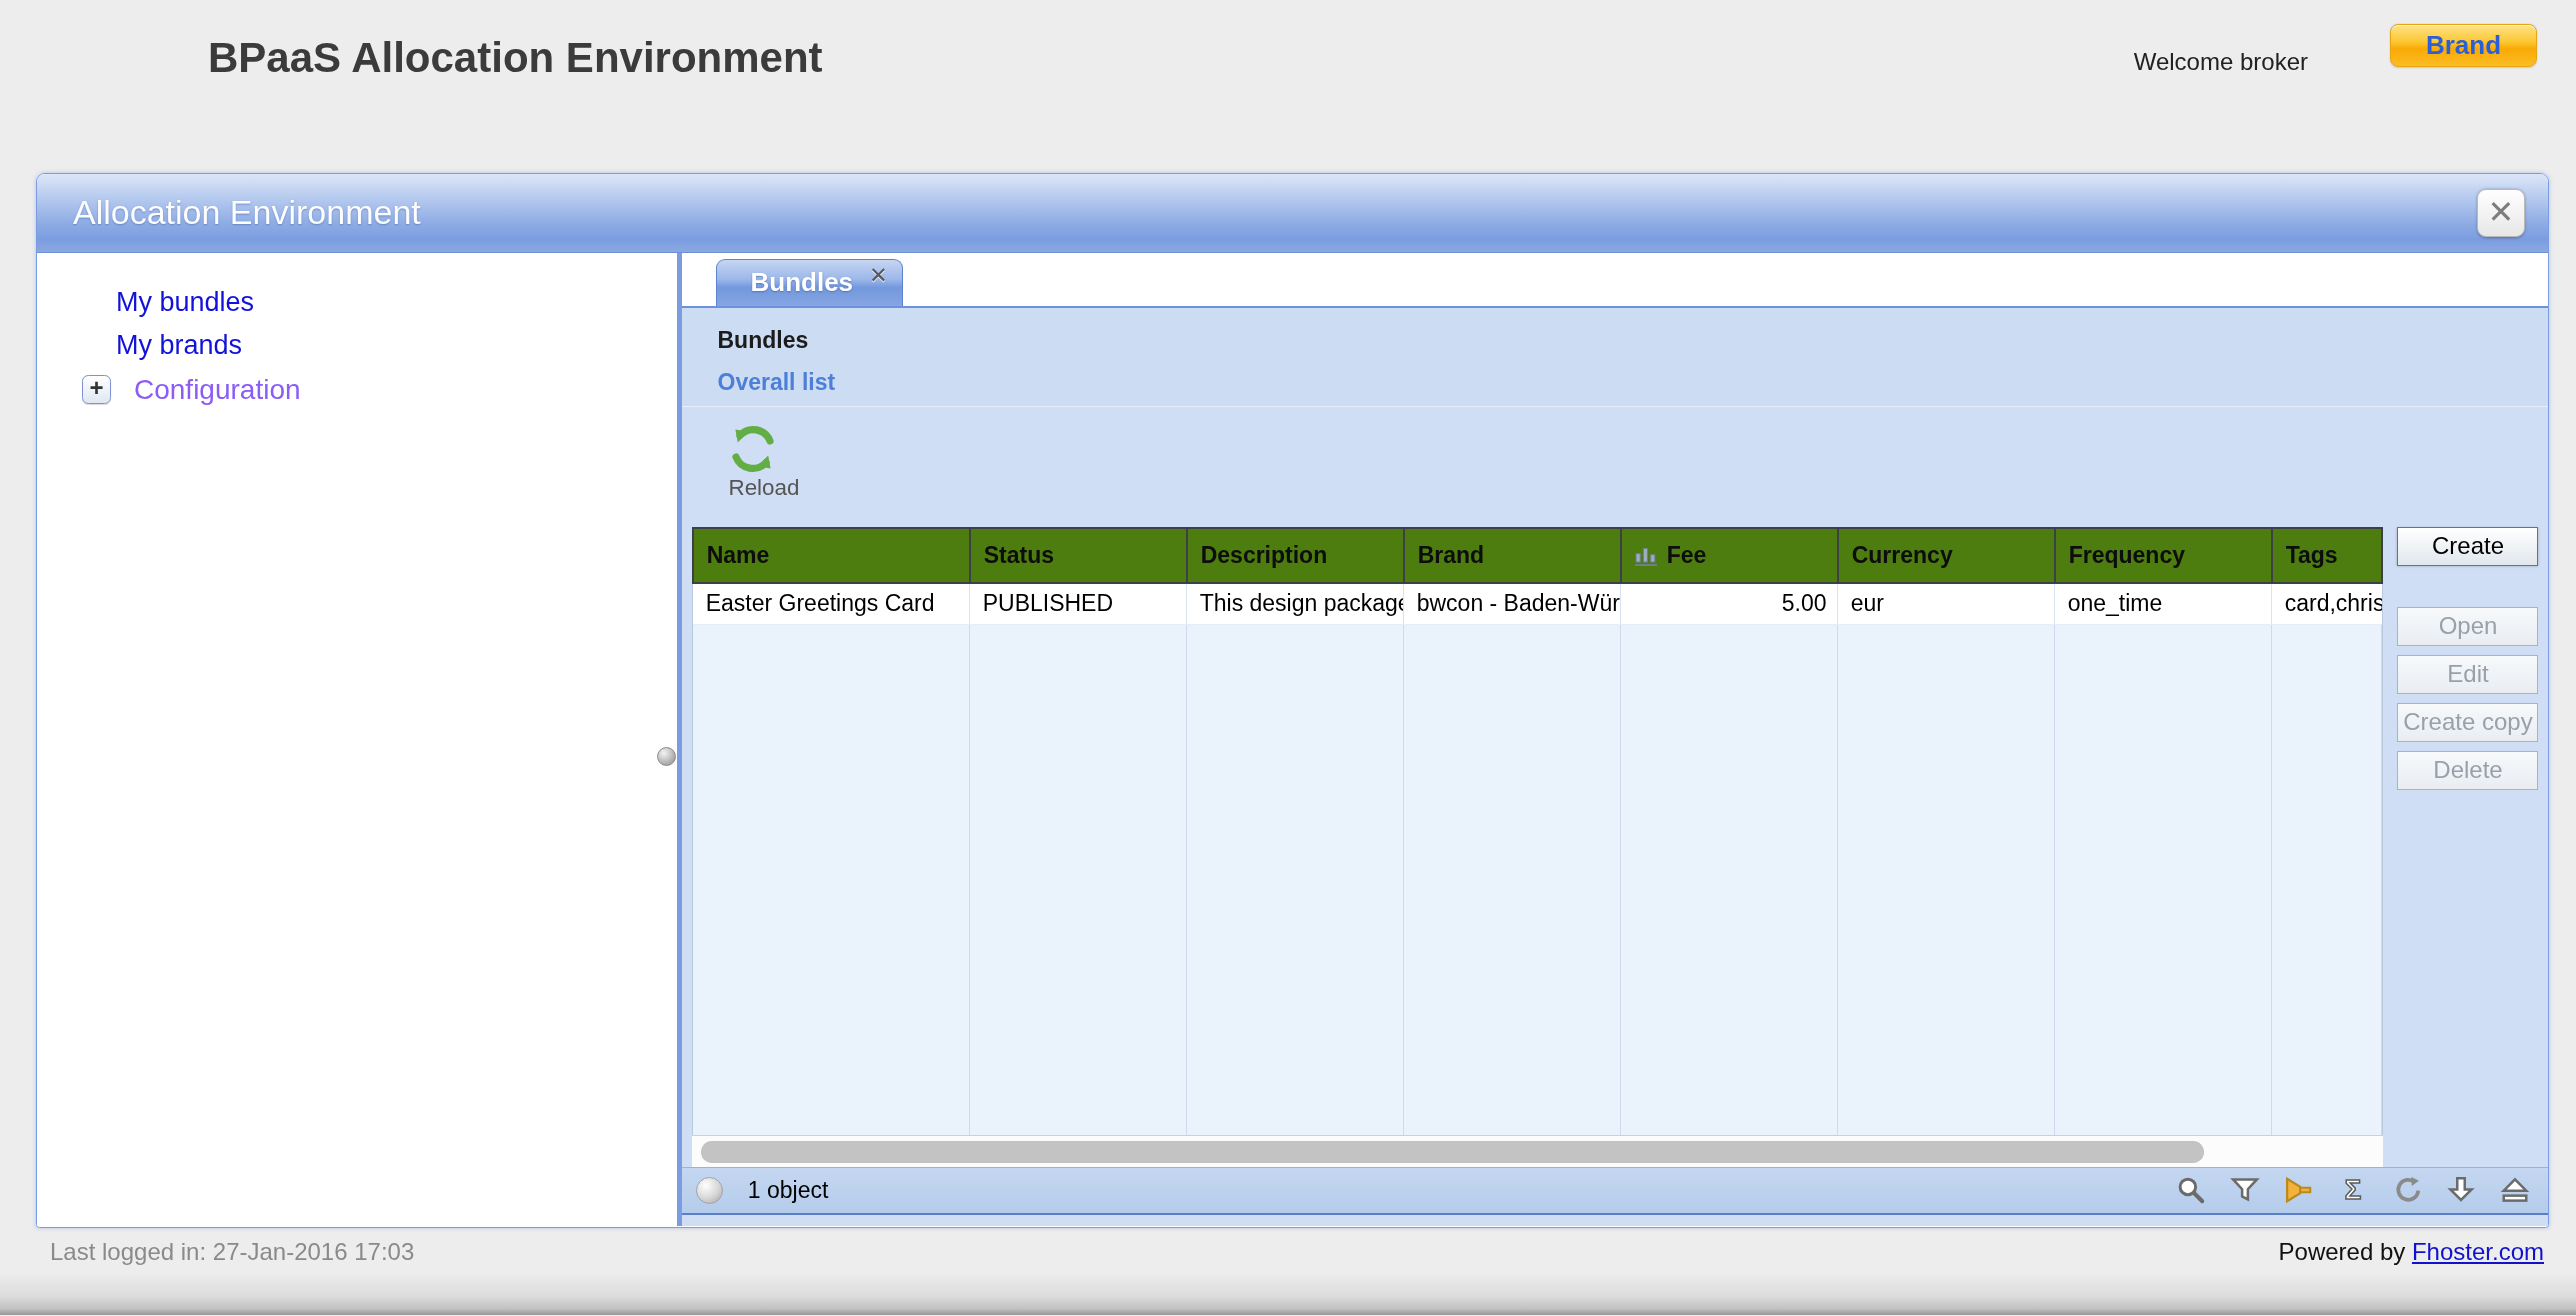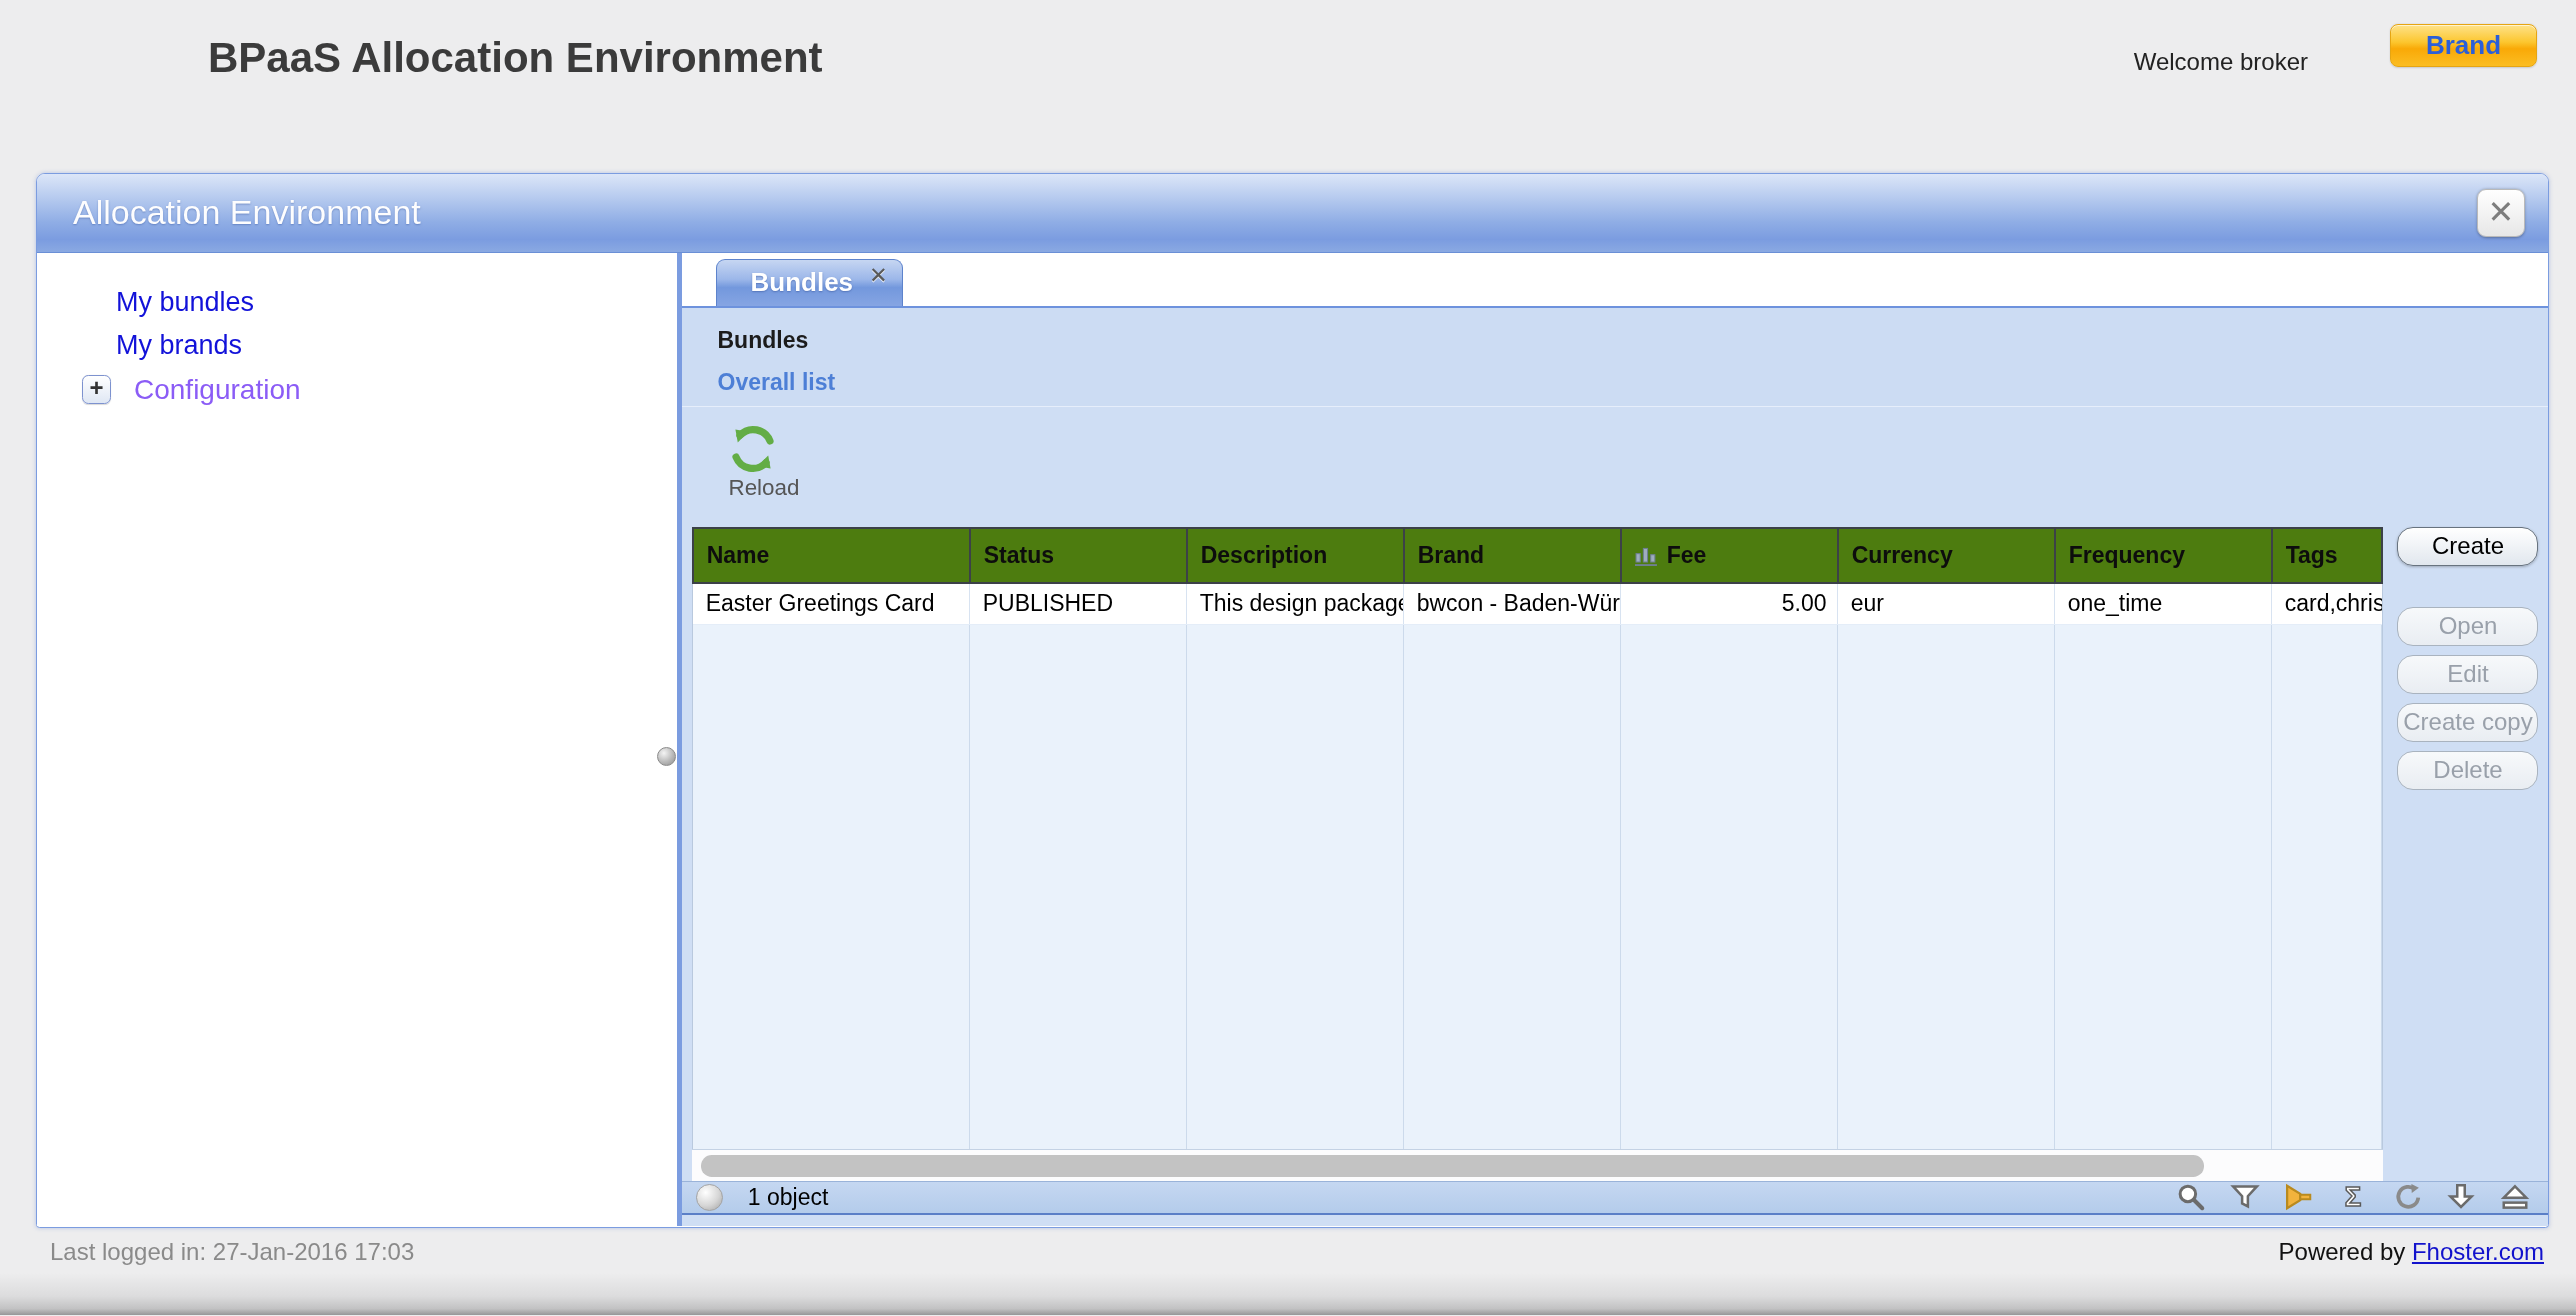--- a/index.html
+++ b/index.html
@@ -92,28 +92,28 @@
   .td { padding:6.3px 3.6px 0 12.5px; font-size:23px; color:#000; white-space:nowrap; overflow:hidden;
     border-right:0.9px solid #d8e3f1; }
   .td:last-child { border-right:none; }
   .td.num { text-align:right; padding-right:10.7px; padding-left:3.6px; }
 
   .hscroll { height:32px; background:#fcfcfd; border-top:0.9px solid #c4d2e4; position:relative; }
   .hthumb { position:absolute; left:9px; top:5.4px; width:1503px; height:21.5px;
     background:#c3c3c3; border-radius:10.7px; cursor:pointer; }
 
   .actions { flex:1; padding:0 0 0 14.3px; display:flex; flex-direction:column; }
-  .abtn { width:141px; height:39px; border-radius:16px; font-size:24px; font-family:inherit; cursor:pointer; }
+  .abtn { width:141px; height:39px; border-radius:0; font-size:24px; font-family:inherit; cursor:pointer; }
   .abtn.primary { background:linear-gradient(180deg,#ffffff,#e1e7ee); border:1.8px solid #68737f;
     color:#000; box-shadow:inset 0 0.9px 0 #fff, 0 0.9px 2.7px rgba(0,0,0,.25); margin-bottom:41px; }
   .abtn.disabled { background:linear-gradient(180deg,#f7f9fb,#e9edf2); border:1.8px solid #a9b3bf;
     color:#99a0aa; margin-bottom:9px; }
 
   
-  .statusbar { height:34px; display:flex; align-items:center; padding:0 18px 0 14.3px;
+  .statusbar { height:48px; display:flex; align-items:center; padding:0 18px 0 14.3px;
     background:linear-gradient(180deg,#c5d7f1,#b4cceb); border-top:0.9px solid #9ab3d9;
     border-bottom:2.7px solid #5b7fc7; }
   .sphere { width:27px; height:27px; border-radius:50%; border:0.9px solid #a3a3a3;
     background:radial-gradient(circle at 35% 30%, #ffffff, #d6d6d6 55%, #a2a2a2); }
   .sb-count { margin-left:25px; font-size:23px; color:#000; }
   .sb-icons { margin-left:auto; display:flex; align-items:center; gap:24px; }
   .sb-icons span { display:inline-flex; cursor:pointer; }
 
   
   .app-footer { height:89px; }

